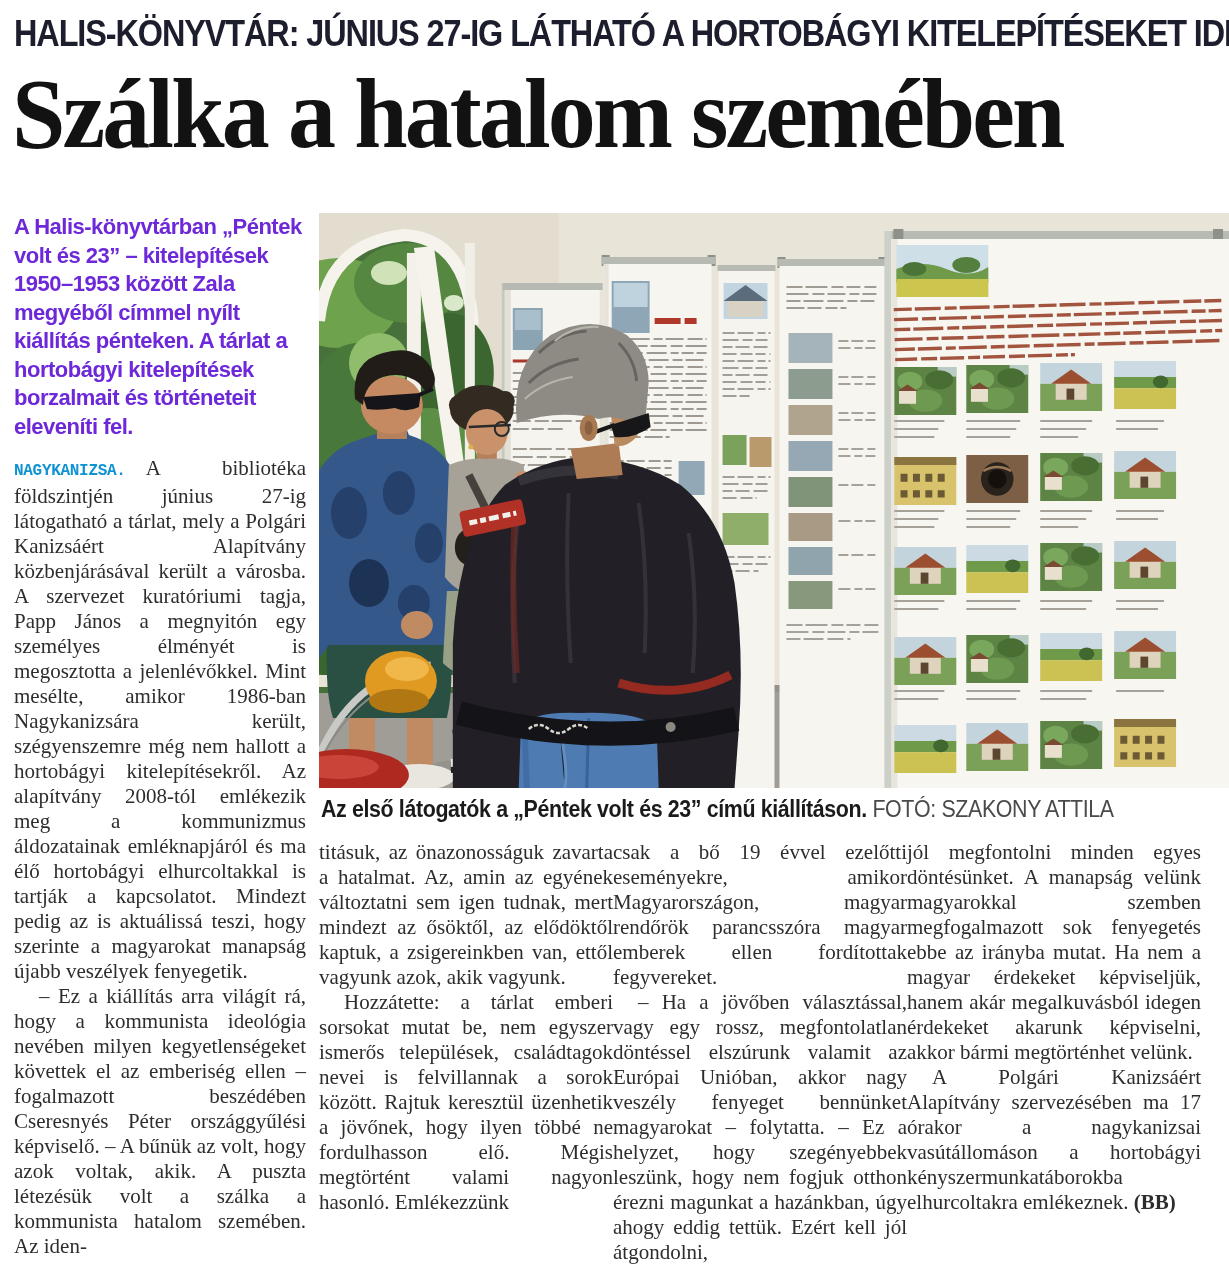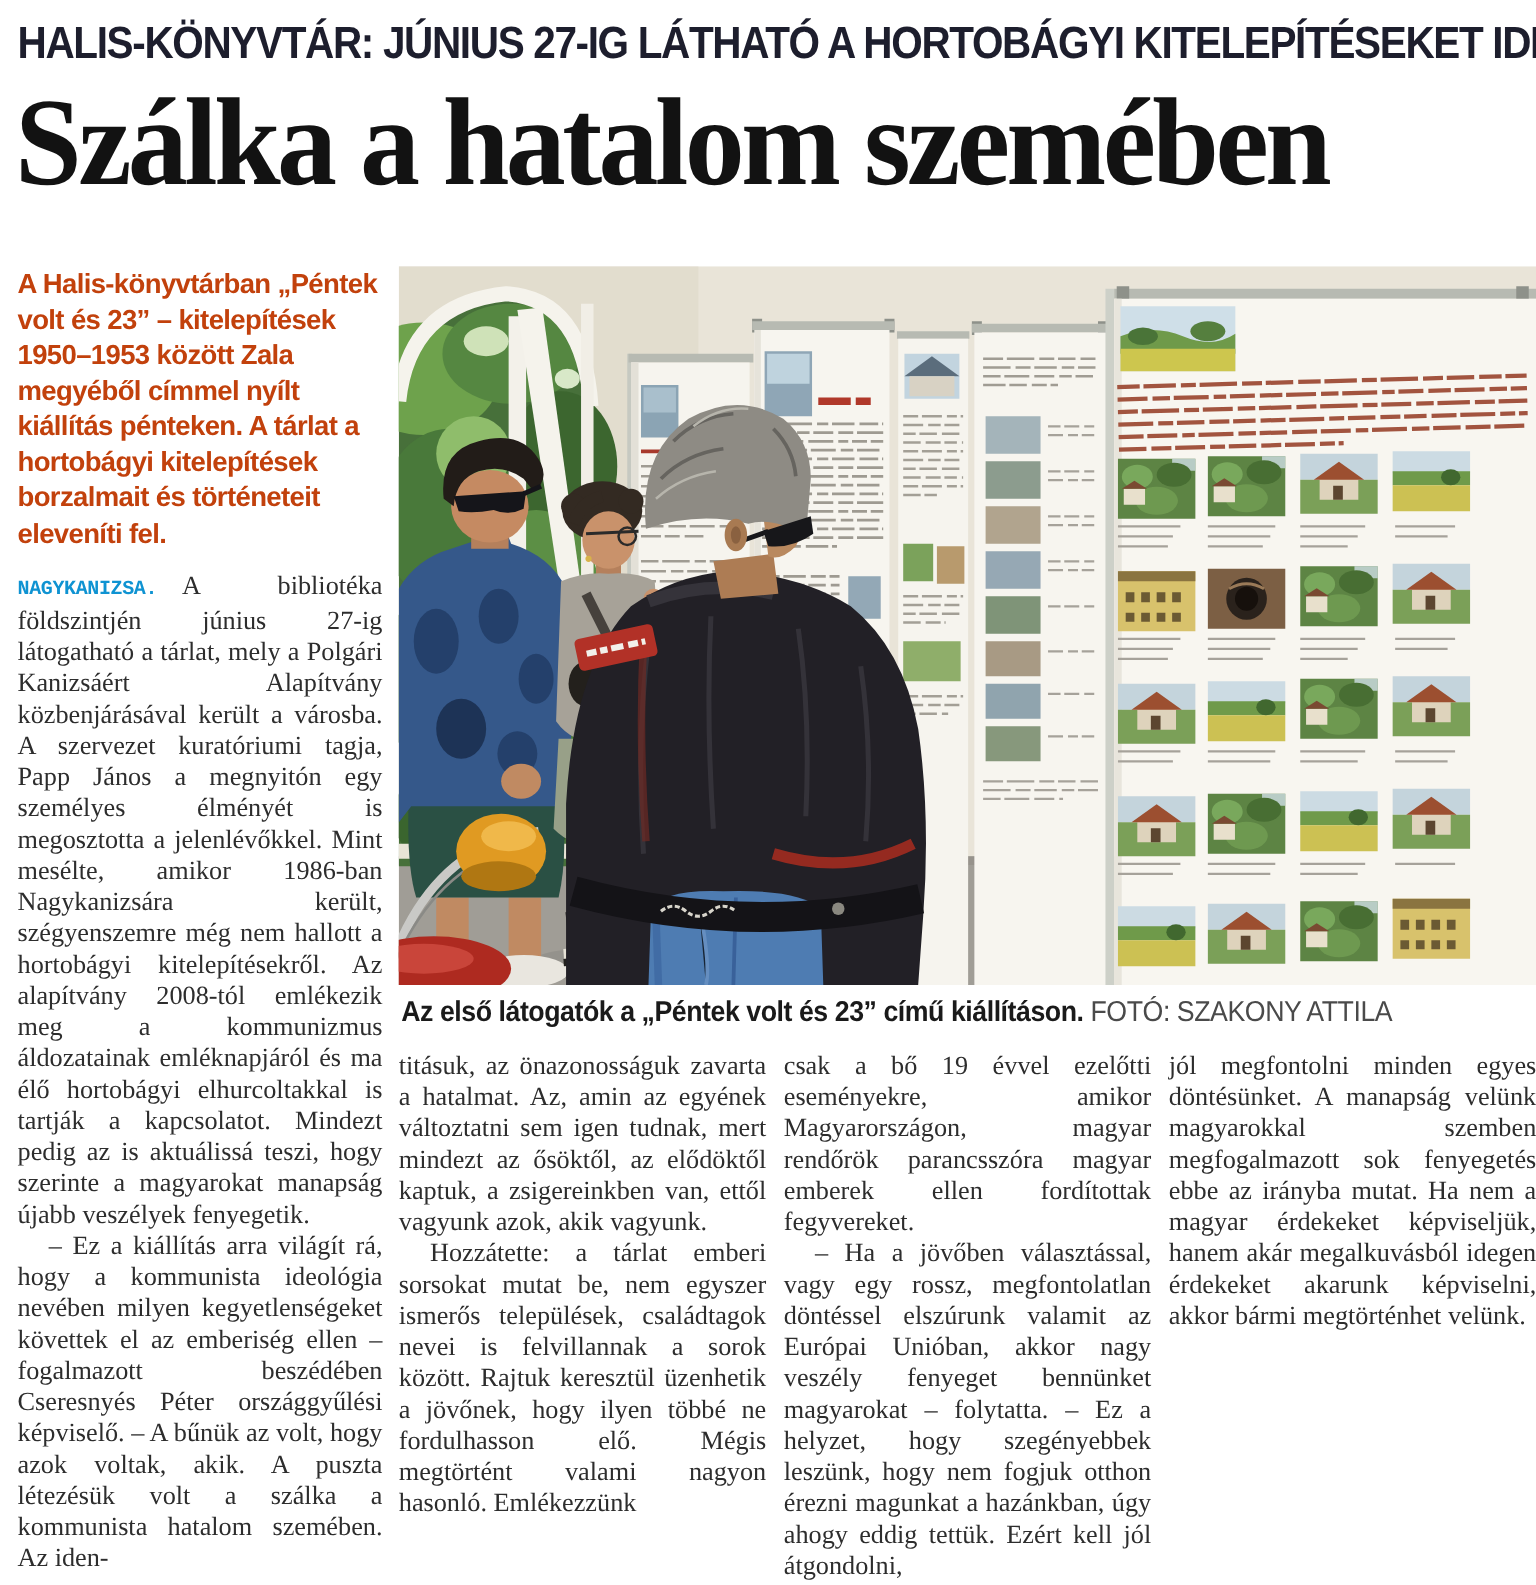--- a/index.html
+++ b/index.html
@@ -14,37 +14,37 @@
   .headline{margin:6px 12px 0 12px;height:128px;text-decoration:underline;}
   .headline-inner{display:inline-block;transform:scaleX(.96);transform-origin:0 50%;white-space:nowrap;
         font-family:"Liberation Serif", serif;font-weight:700;font-size:100px;letter-spacing:-3px;
         line-height:1.06;color:var(--headline-black,#121212);}
   
   .content{display:flex;gap:13px;padding-left:14px;margin-top:24px;}
   .col-first{width:292px;flex:none;}
   .right-area{width:910px;flex:none;}
   
   .lead{margin:0 0 15px 0;font-family:"Liberation Sans", sans-serif;font-weight:700;
-        font-size:22px;line-height:28.5px;letter-spacing:-0.5px;color:#c2410c;text-align:left;}
+        font-size:22px;line-height:28.5px;letter-spacing:-0.5px;color:#6d28d9;text-align:left;}
   
   .body-p{margin:0;font-size:21px;line-height:25px;text-align:justify;color:#2d2d2d;}
   .body-p.indent{text-indent:25px;}
   .loc{font-family:Liberation Mono, monospace;font-weight:700;font-size:16px;
         letter-spacing:-0.3px;color:var(--accent-blue,#0f93d2);margin-right:20px;}
   .bb{font-weight:700;}
   
   figure{margin:0;}
   .photo{display:block;width:910px;height:575px;}
   figcaption{margin:8px 0 0 2px;height:30px;white-space:nowrap;}
   .cap-wrap{display:inline-block;transform:scaleX(.93);transform-origin:0 50%;white-space:nowrap;
         font-family:"Liberation Sans", sans-serif;font-size:23px;letter-spacing:-0.4px;}
   .cap-main{font-weight:700;color:#1a1a1a;}
   .cap-credit{font-weight:400;color:#4a4a4a;}
   
-  .cols3{display:flex;gap:14px;margin-top:14px;}
+  .cols3{display:flex;margin-top:14px;}
   .cols3 .col{width:294px;flex:none;}
 </style>
 </head>
 <body>
 
 <div class="page">
 
   <header>
     <div class="kicker">
       <span class="kicker-inner">HALIS-KÖNYVTÁR: JÚNIUS 27-IG LÁTHATÓ A HORTOBÁGYI KITELEPÍTÉSEKET IDÉZŐ KIÁLLÍTÁS</span>
@@ -477,18 +477,19 @@
         <div class="col">
           <p class="body-p">titásuk, az önazonosságuk zavarta a hatalmat. Az, amin az egyének változtatni sem igen tudnak, mert mindezt az ősöktől, az elődöktől kaptuk, a zsigereinkben van, ettől vagyunk azok, akik vagyunk.</p>
           <p class="body-p indent">Hozzátette: a tárlat emberi sorsokat mutat be, nem egyszer ismerős települések, családtagok nevei is felvillannak a sorok között. Rajtuk keresztül üzenhetik a jövőnek, hogy ilyen többé ne fordulhasson elő. Mégis megtörtént valami nagyon hasonló. Emlékezzünk</p>
         </div>
         <div class="col">
           <p class="body-p">csak a bő 19 évvel ezelőtti eseményekre, amikor Magyarországon, magyar rendőrök parancsszóra magyar emberek ellen fordítottak fegyvereket.</p>
           <p class="body-p indent">– Ha a jövőben választással, vagy egy rossz, megfontolatlan döntéssel elszúrunk valamit az Európai Unióban, akkor nagy veszély fenyeget bennünket magyarokat – folytatta. – Ez a helyzet, hogy szegényebbek leszünk, hogy nem fogjuk otthon érezni magunkat a hazánkban, úgy ahogy eddig tettük. Ezért kell jól átgondolni,</p>
         </div>
         <div class="col">
           <p class="body-p">jól megfontolni minden egyes döntésünket. A manapság velünk magyarokkal szemben megfogalmazott sok fenyegetés ebbe az irányba mutat. Ha nem a magyar érdekeket képviseljük, hanem akár megalkuvásból idegen érdekeket akarunk képviselni, akkor bármi megtörténhet velünk.</p>
+          <p class="body-p indent"><span>A Polgári Kanizsáért Alapítvány szervezésében ma 17 órakor a nagykanizsai vasútállomáson a hortobágyi kényszermunkatáborokba elhurcoltakra emlékeznek.</span> <span class="bb">(BB)</span></p>
         </div>
       </div>
     </div>
 
   </div>
 </div>
 
 </body></html>

